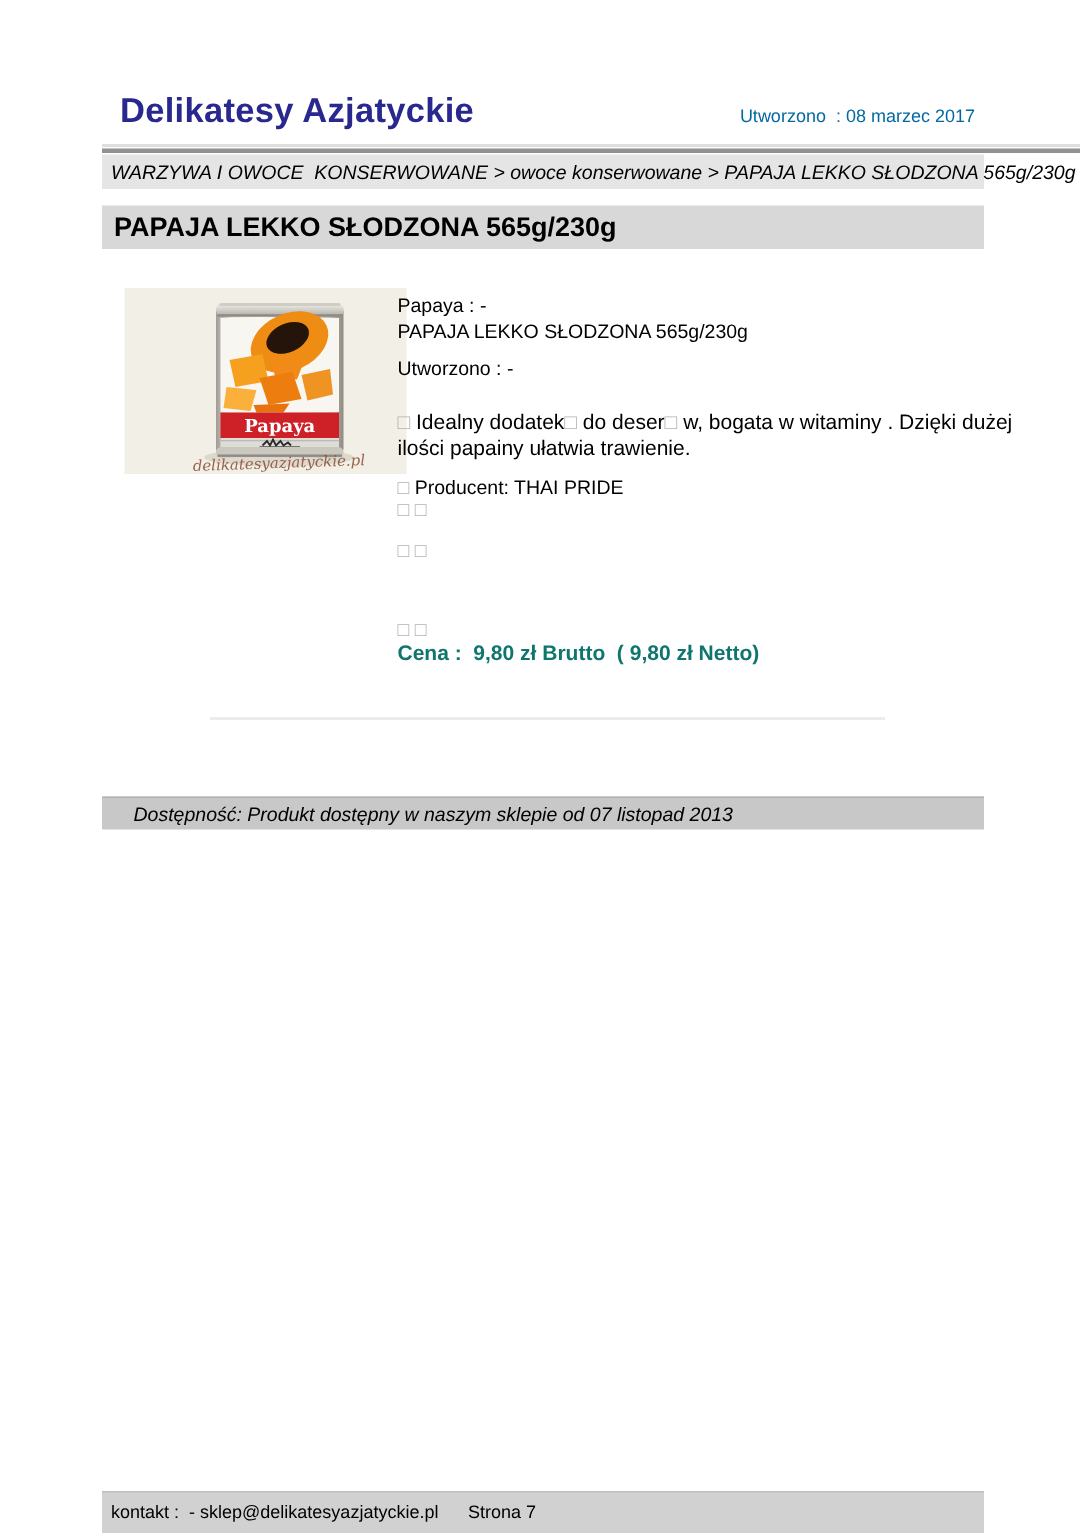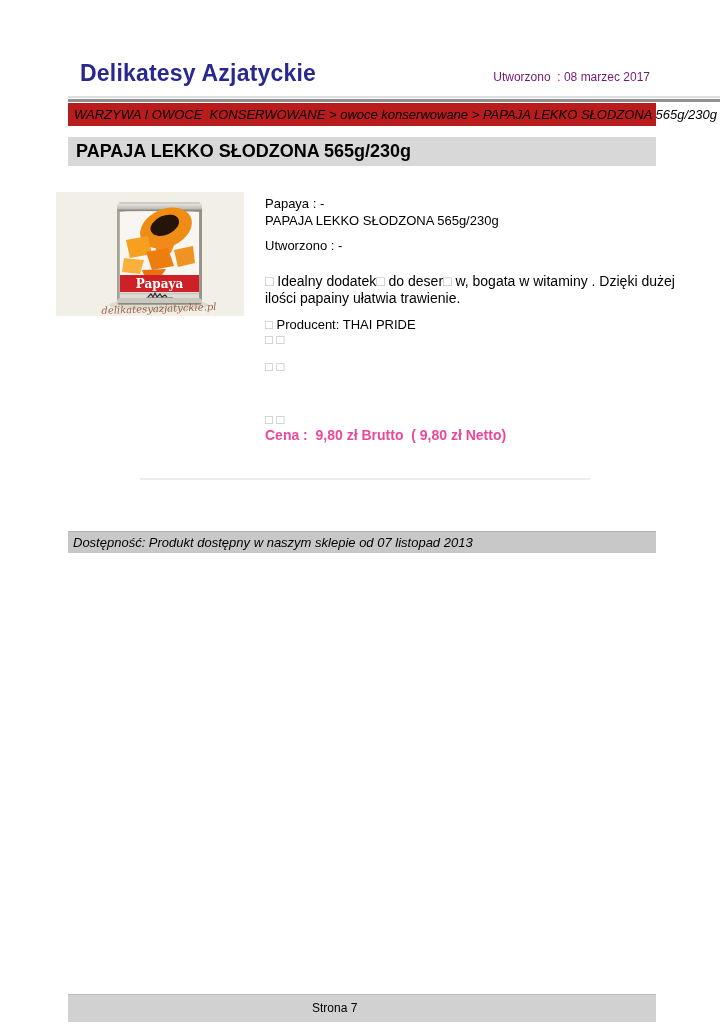--- a/index.html
+++ b/index.html
@@ -3,49 +3,49 @@
 <meta charset="utf-8">
 <style>
   html,body{margin:0;padding:0;background:#ffffff;}
   #page{position:relative;width:725px;height:1024px;background:#ffffff;overflow:hidden;
         font-family:"Liberation Sans", sans-serif;color:#000;}
 
   .abs{position:absolute;}
 
   
   .brand{left:80px;top:60px;font-size:23px;font-weight:bold;color:#28288e;letter-spacing:.2px;}
-  .created{top:70px;right:75px;font-size:12px;color:#701a75;white-space:pre;}
+  .created{top:70px;right:75px;font-size:12px;color:#0369a1;white-space:pre;}
   .head-sep{left:68px;top:96px;width:652px;height:1px;background:#fbfbfb;
             border-top:2px solid #dedede;border-bottom:3px solid #919191;}
 
   
-  .crumbbar{left:68px;top:103px;width:588px;height:23px;background:#b91c1c;
+  .crumbbar{left:68px;top:103px;width:588px;height:23px;background:#e5e5e5;
             font-size:13px;font-style:italic;line-height:23px;white-space:pre;
             padding-left:6px;box-sizing:border-box;overflow:visible;}
 
   
   .titlebar{left:68px;top:137px;width:588px;height:29px;background:#d8d8d8;
             font-size:18px;font-weight:bold;line-height:29px;padding-left:8px;
             box-sizing:border-box;white-space:nowrap;}
 
   
-  .photo{left:56px;top:192px;width:188px;height:124px;background:#f2efe7;}
+  .photo{left:83px;top:192px;width:188px;height:124px;background:#f2efe7;}
 
   
   .line{left:265px;font-size:13px;line-height:16px;white-space:pre;}
   .desc{left:265px;top:273px;width:410px;font-size:14px;line-height:17px;white-space:normal;}
   .miss{color:#b2b2b2;}
   .boxline{color:#b2b2b2;}
-  .price{left:265px;top:427px;font-size:14px;font-weight:bold;color:#ec4899;white-space:pre;}
+  .price{left:265px;top:427px;font-size:14px;font-weight:bold;color:#0f766e;white-space:pre;}
   .divider{left:140px;top:478px;width:450px;height:2px;background:#ececec;}
 
   
   .availbar{left:68px;top:531px;width:588px;height:22px;background:#c8c8c8;
             border-top:1px solid #b3b3b3;font-size:13px;font-style:italic;
-            line-height:22px;padding-left:5px;box-sizing:border-box;white-space:pre;}
+            line-height:22px;padding-left:21px;box-sizing:border-box;white-space:pre;}
 
   
   .footbar{left:68px;top:994px;width:588px;height:27px;background:#d1d1d1;
            border-top:1px solid #bdbdbd;font-size:12px;line-height:27px;}
   .contact{position:absolute;left:6px;top:0;white-space:pre;}
   .pagenum{position:absolute;left:244px;top:0;white-space:pre;}
 </style>
 </head>
 <body>
 
@@ -119,16 +119,17 @@
   <div class="abs line" style="top:317px"><span class="miss">□</span> Producent: THAI PRIDE</div>
   <div class="abs line boxline" style="top:332px">□ □</div>
   <div class="abs line boxline" style="top:359px">□ □</div>
   <div class="abs line boxline" style="top:412px">□ □</div>
   <div class="abs price">Cena :  9,80 zł Brutto  ( 9,80 zł Netto)</div>
   <div class="abs divider"></div>
 
   <div class="abs availbar">Dostępność: Produkt dostępny w naszym sklepie od 07 listopad 2013</div>
 
   <div class="abs footbar">
+    <span class="contact">kontakt :  - sklep@delikatesyazjatyckie.pl</span>
     <span class="pagenum">Strona 7</span>
   </div>
 
 </div>
 
 </body></html>

